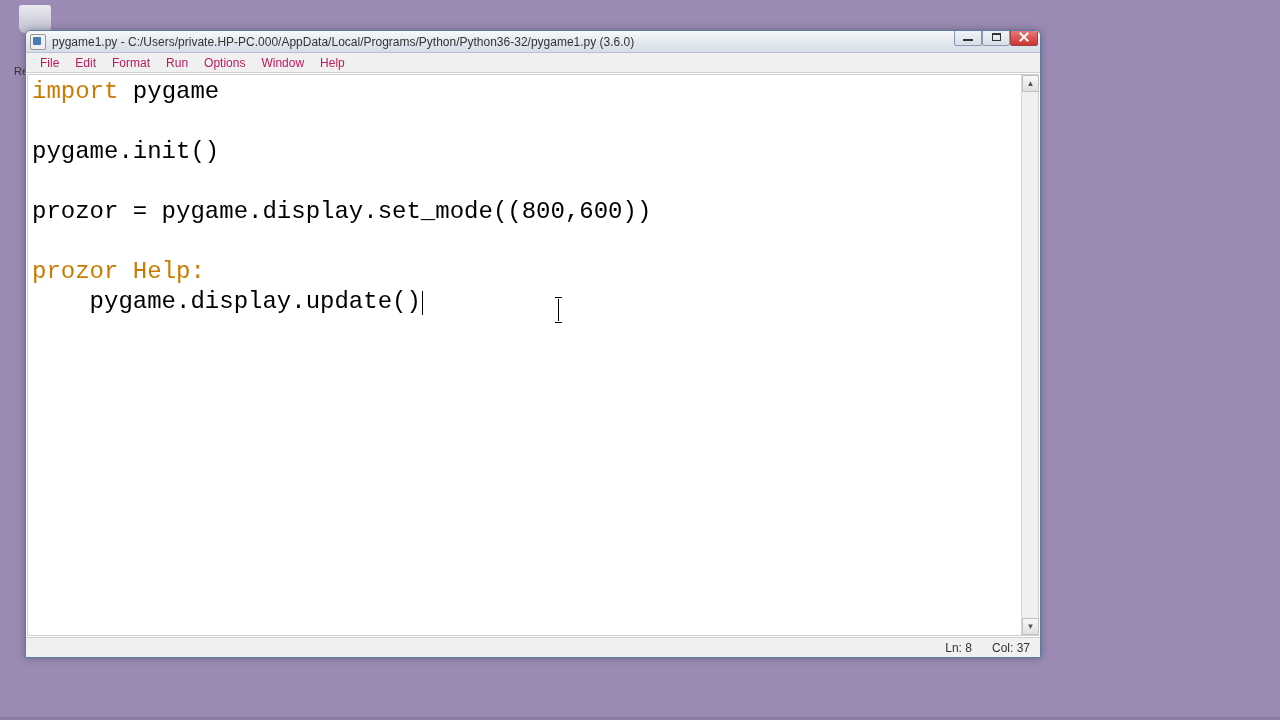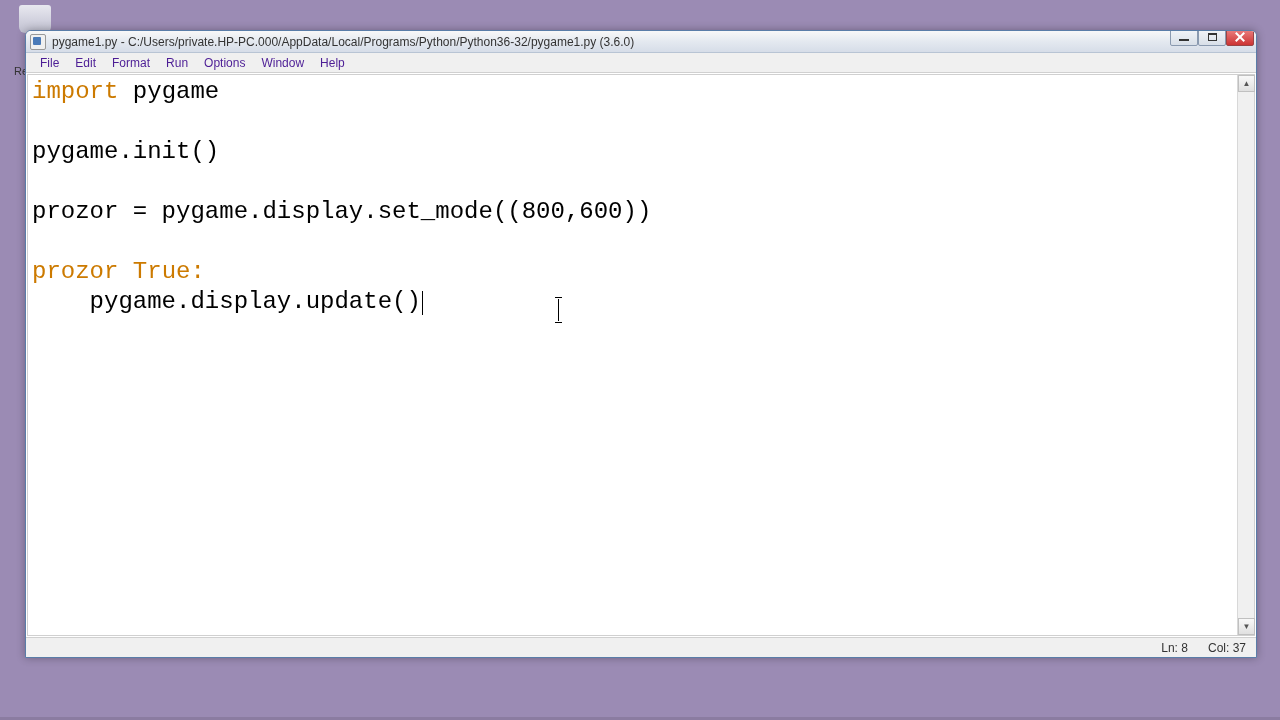--- a/index.html
+++ b/index.html
@@ -32,21 +32,21 @@
     position: absolute;
     left: 14px;
     top: 65px;
     font-size: 11px;
     color: #333;
   }
   .window {
     position: absolute;
     left: 25px;
     top: 30px;
-    width: 1232px;
+    width: 1016px;
     height: 628px;
     background: #fff;
     border: 1px solid #5a7da8;
     border-radius: 6px 6px 0 0;
     box-shadow: 0 0 8px rgba(0,0,0,0.3);
     display: flex;
     flex-direction: column;
     overflow: hidden;
   }
   .titlebar {
@@ -132,21 +132,21 @@
     background: #f0f0f0;
     border-bottom: 1px solid #d0d0d0;
     display: flex;
     align-items: center;
     padding: 0 6px;
     gap: 0;
   }
   .menu-item {
     padding: 18px 8px;
     font-size: 12px;
-    color: #4c1d95;
+    color: #be185d;
     cursor: pointer;
   }
   .editor-wrap {
     flex: 1;
     display: flex;
     position: relative;
     border: 1px solid #d0d0d0;
     margin: 1px;
   }
   .editor {
@@ -268,21 +268,21 @@
     <div class="menu-item">Help</div>
   </div>
 
   <div class="editor-wrap">
     <div class="editor"><span class="kw">import</span><span> pygame</span>
 <span></span>
 <span>pygame.init()</span>
 <span></span>
 <span>prozor = pygame.display.set_mode((800,600))</span>
 <span></span>
-<span class="kw">prozor</span><span class="kw"> True:</span>
+<span class="kw">prozor</span><span class="kw"> Help:</span>
 <span>    pygame.display.update()</span><span class="cursor"></span>
 <div class="text-caret"></div>
 </div>
     <div class="scrollbar-v">
       <div class="scroll-arrow up">▲</div>
       <div class="scroll-arrow down">▼</div>
     </div>
   </div>
 
   <div class="statusbar">

